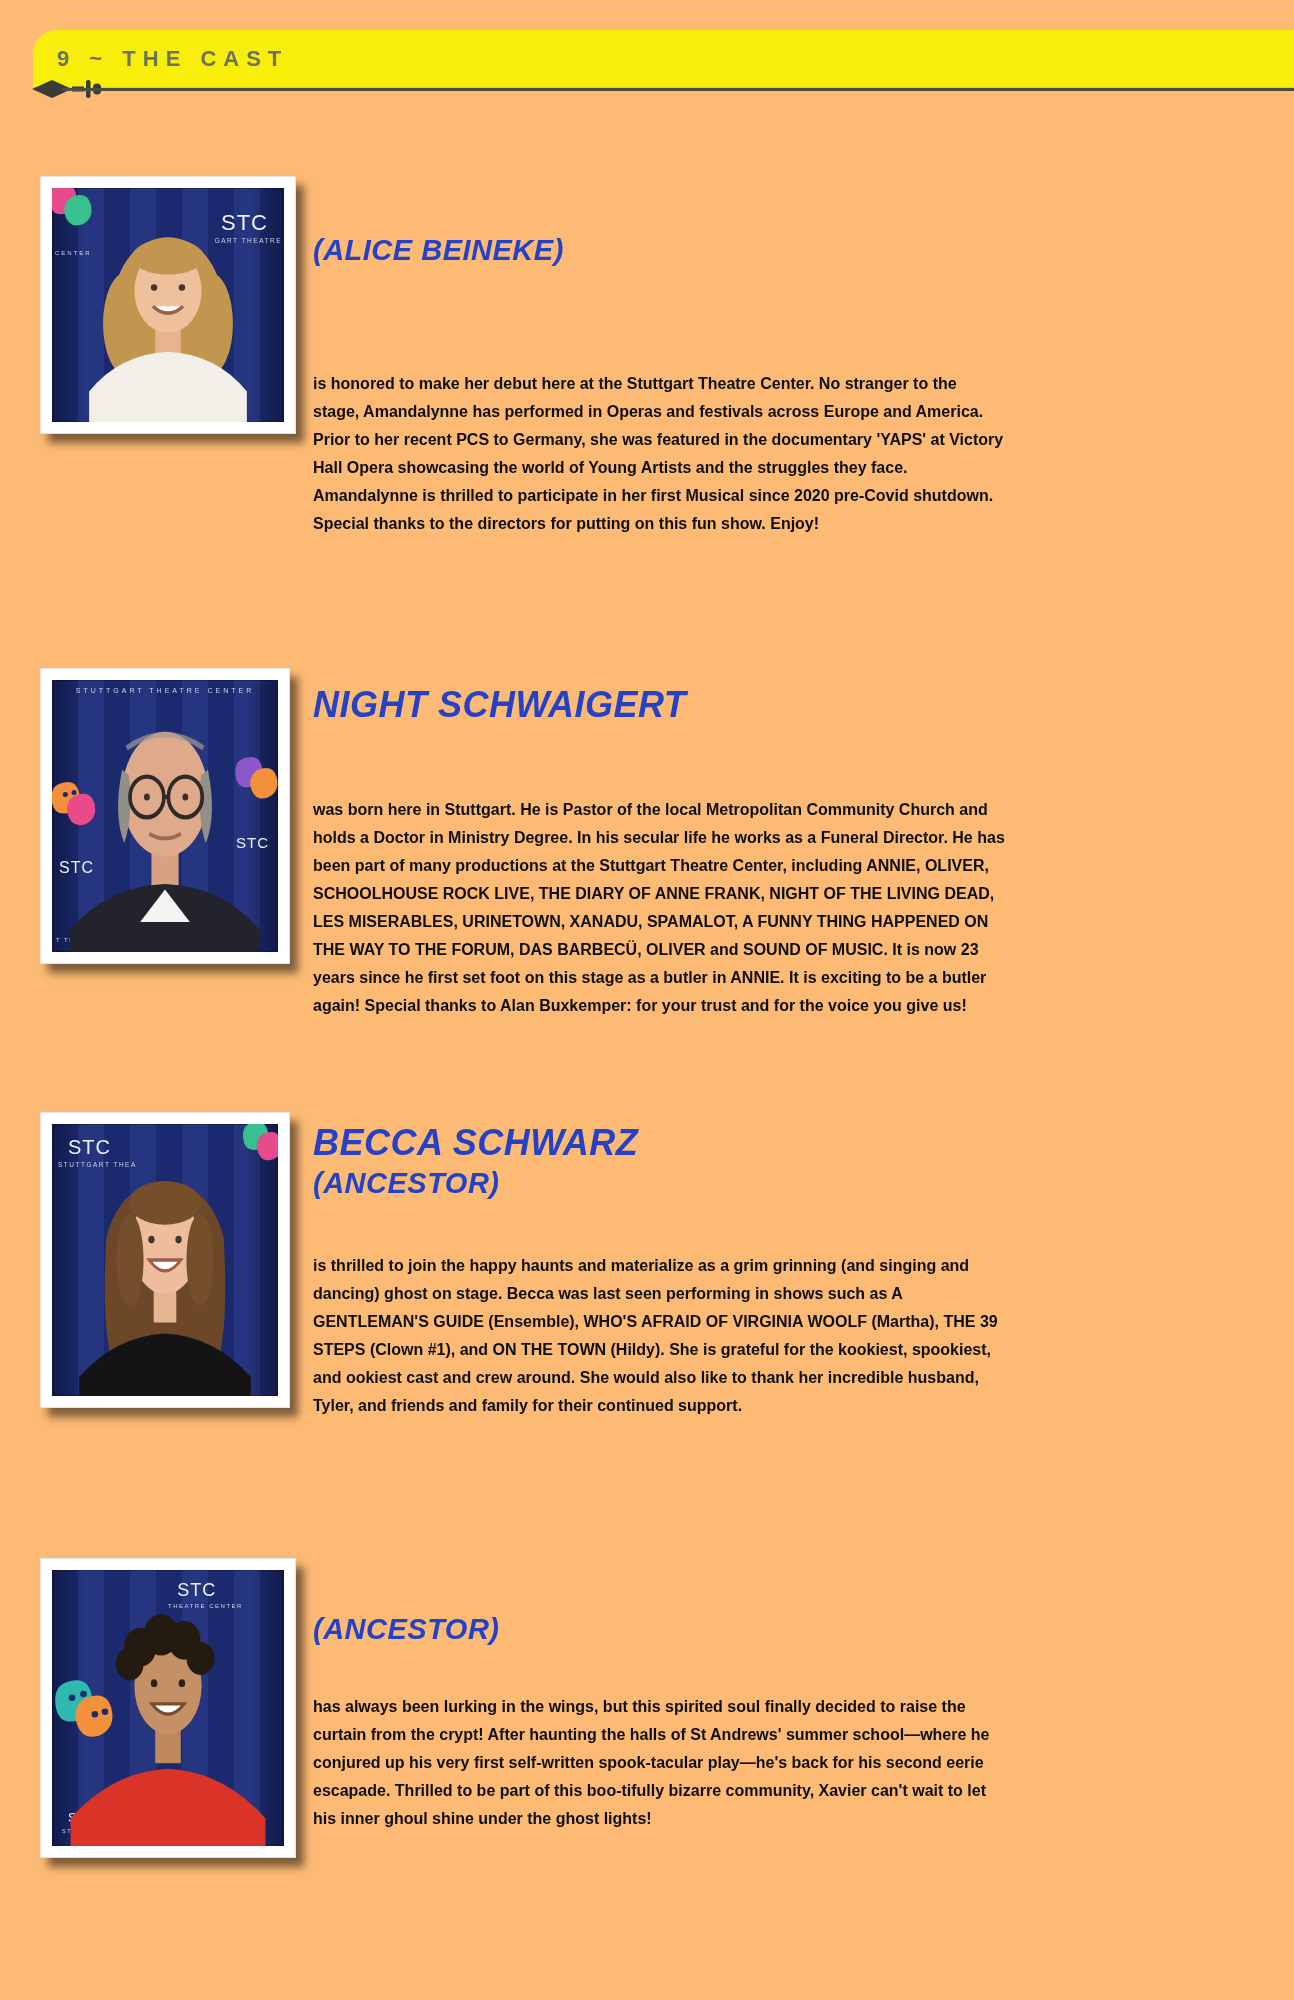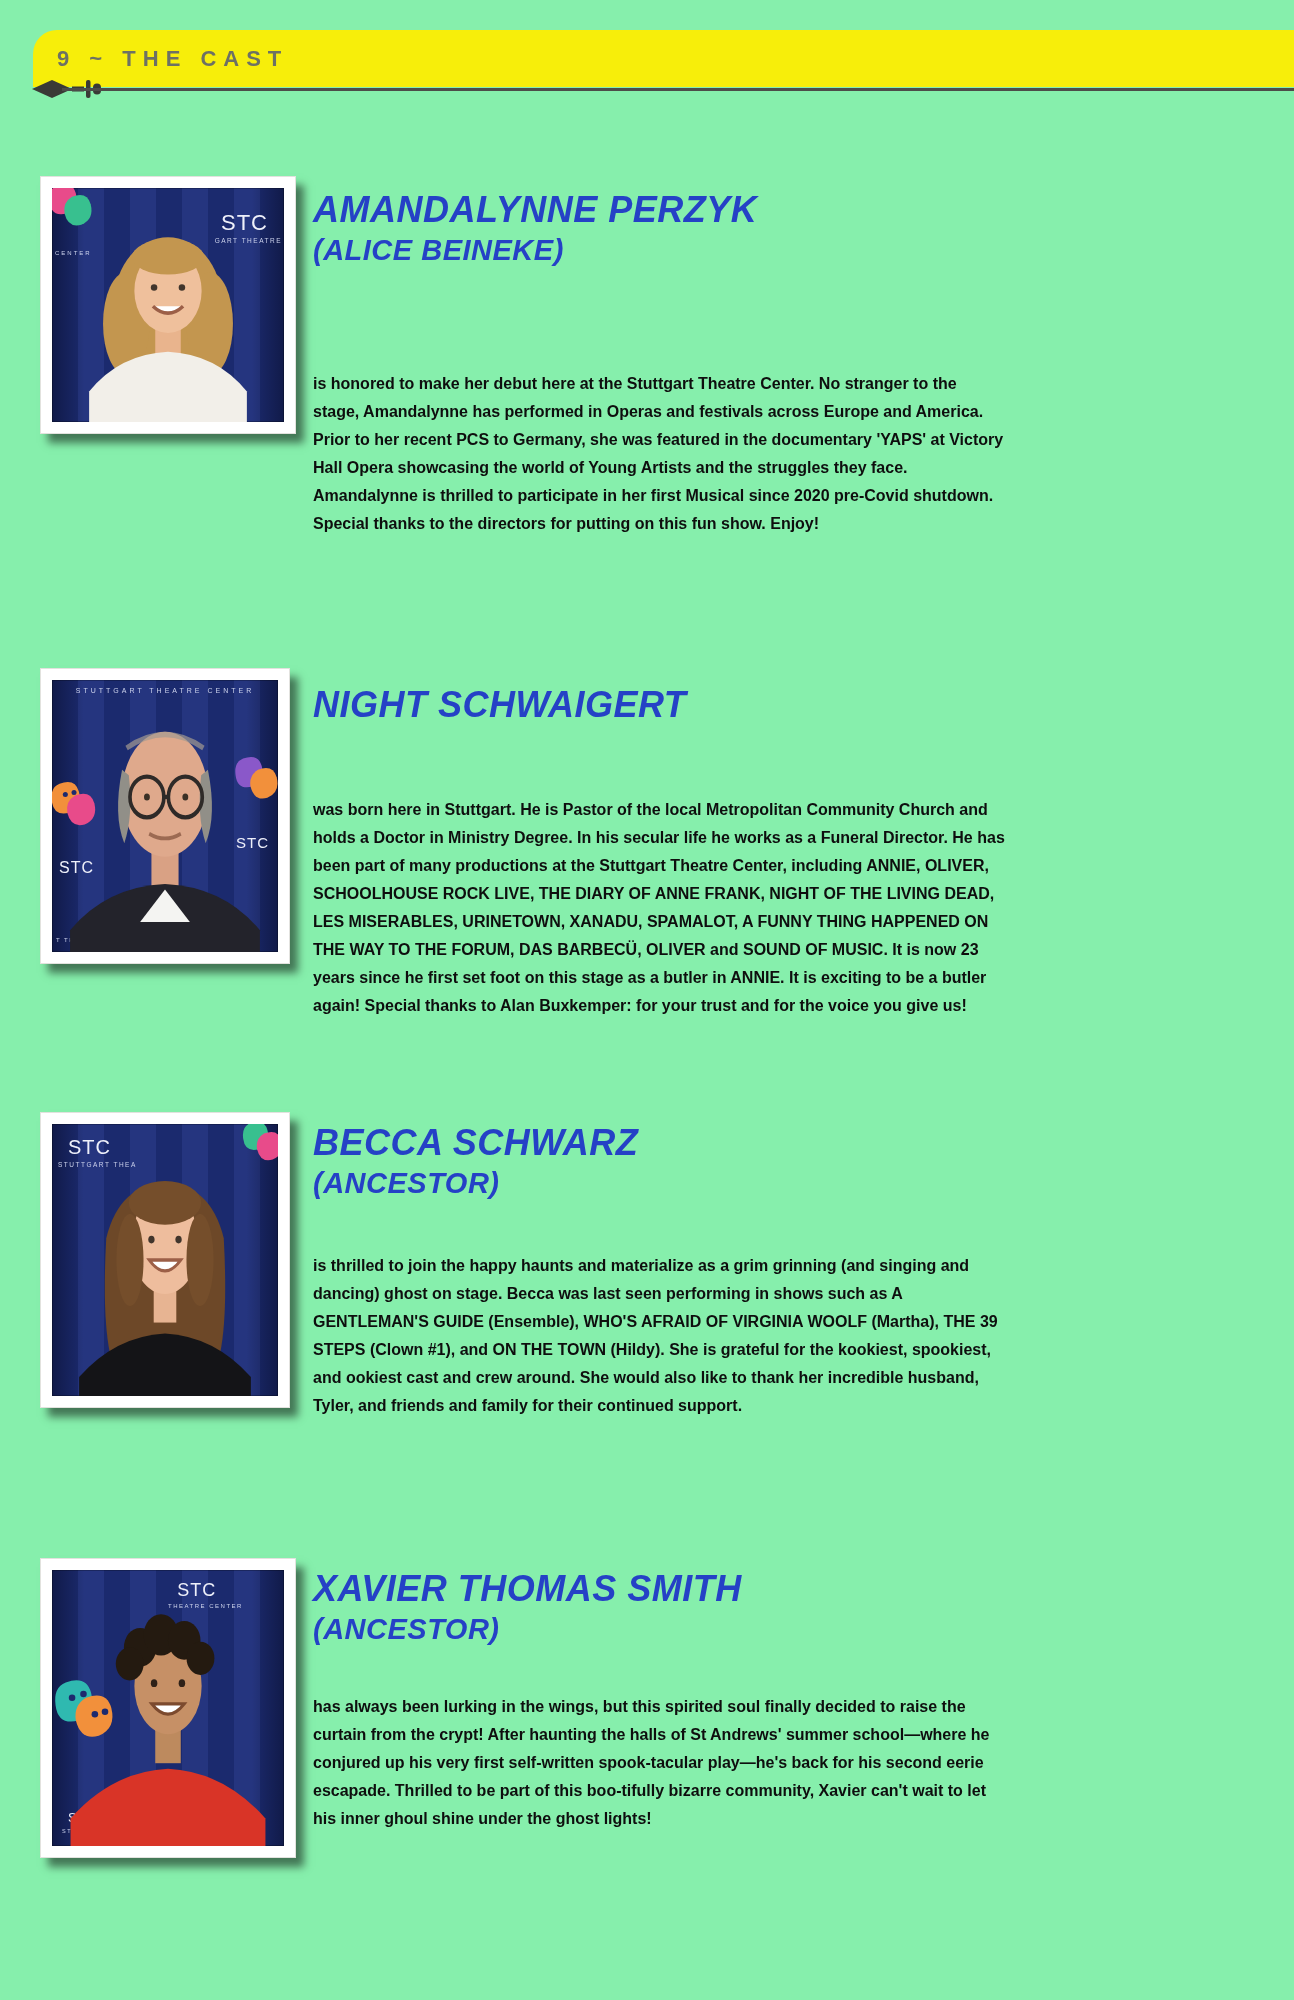--- a/index.html
+++ b/index.html
@@ -1,18 +1,18 @@
 <!DOCTYPE html>
 <html><head>
 <meta charset="utf-8">
 <style>
   html,body{margin:0;padding:0;background:#e9e9e7;}
   .page{
     position:relative;width:1294px;height:2000px;margin:0 auto;
-    background:#86efac;overflow:hidden;
+    background:#fdba74;overflow:hidden;
     font-family:"Liberation Sans", sans-serif;
   }
   
   .banner{
     position:absolute;left:33px;top:30px;right:0;height:57px;
     background:#f7ee0a;border-radius:24px 0 0 0;
   }
   .banner-title{
     position:absolute;left:24px;top:0;line-height:57px;
     font-size:22px;font-weight:700;letter-spacing:7px;color:#6d7164;
@@ -114,21 +114,20 @@
         <rect x="44.5" y="56" width="11" height="17" fill="#e9b48d"></rect>
         <path d="M16,100 L16,87 Q29,71 50,70 Q71,71 84,87 L84,100 Z" fill="#f2efe9"></path>
         <ellipse cx="50" cy="44" rx="14.5" ry="18" fill="#efc09c"></ellipse>
         <ellipse cx="50" cy="29.5" rx="15.5" ry="7.5" fill="#c3964f"></ellipse>
         <circle cx="44" cy="42.5" r="1.4" fill="#41352c"></circle>
         <circle cx="56" cy="42.5" r="1.4" fill="#41352c"></circle>
         <path d="M43.5,50.5 Q50,56.5 56.5,50.5" stroke="#9c5f47" stroke-width="1.5" fill="#fff"></path>
       </svg>
     </div>
   </div>
-  <h2 class="cast-name n1">AMANDALYNNE PERZYK</h2>
   <h3 class="cast-role r1">(ALICE BEINEKE)</h3>
   <p class="cast-bio b1">is honored to make her debut here at the Stuttgart Theatre Center. No stranger to the stage, Amandalynne has performed in Operas and festivals across Europe and America.  Prior to her recent PCS to Germany, she was featured in the documentary 'YAPS' at Victory Hall Opera showcasing the world of Young Artists and the struggles they face. Amandalynne is thrilled to participate in her first Musical since 2020 pre-Covid shutdown. Special thanks to the directors for putting on this fun show. Enjoy!</p>
 
   <div class="photo ph2">
     <div class="photo-img">
       <span class="stc-tiny e2-top">STUTTGART THEATRE CENTER</span>
       <svg class="masks e2-masks-l" viewBox="0 0 60 60">
         <path d="M14,6 Q30,0 34,14 Q38,30 24,36 Q8,40 6,24 Q4,10 14,6Z" fill="#f2903b"></path>
         <path d="M30,18 Q46,12 50,26 Q54,42 40,48 Q26,52 22,36 Q20,24 30,18Z" fill="#e84b8a"></path>
         <circle cx="20" cy="17" r="2.6" fill="#1d2a6e"></circle>
@@ -209,17 +208,16 @@
           <circle cx="47" cy="23.5" r="7.5" fill="#241a10"></circle>
         <circle cx="57" cy="25.5" r="7" fill="#241a10"></circle>
           <circle cx="64" cy="32" r="6" fill="#241a10"></circle>
         <circle cx="33.5" cy="34" r="6" fill="#241a10"></circle>
         <circle cx="44" cy="41" r="1.4" fill="#2e2118"></circle>
           <circle cx="56" cy="41" r="1.4" fill="#2e2118"></circle>
         <path d="M43,48.5 Q50,56 57,48.5 Z" fill="#ffffff" stroke="#7c4a2e" stroke-width="1.2"></path>
       </svg>
     </div>
   </div>
-  <h2 class="cast-name n4">XAVIER THOMAS SMITH</h2>
   <h3 class="cast-role r4">(ANCESTOR)</h3>
   <p class="cast-bio b4">has always been lurking in the wings, but this spirited soul finally decided to raise the curtain from the crypt! After haunting the halls of St Andrews' summer school—where he conjured up his very first self-written spook-tacular play—he's back for his second eerie escapade. Thrilled to be part of this boo-tifully bizarre community, Xavier can't wait to let his inner ghoul shine under the ghost lights!</p>
 
 </div>
 
 </body></html>

